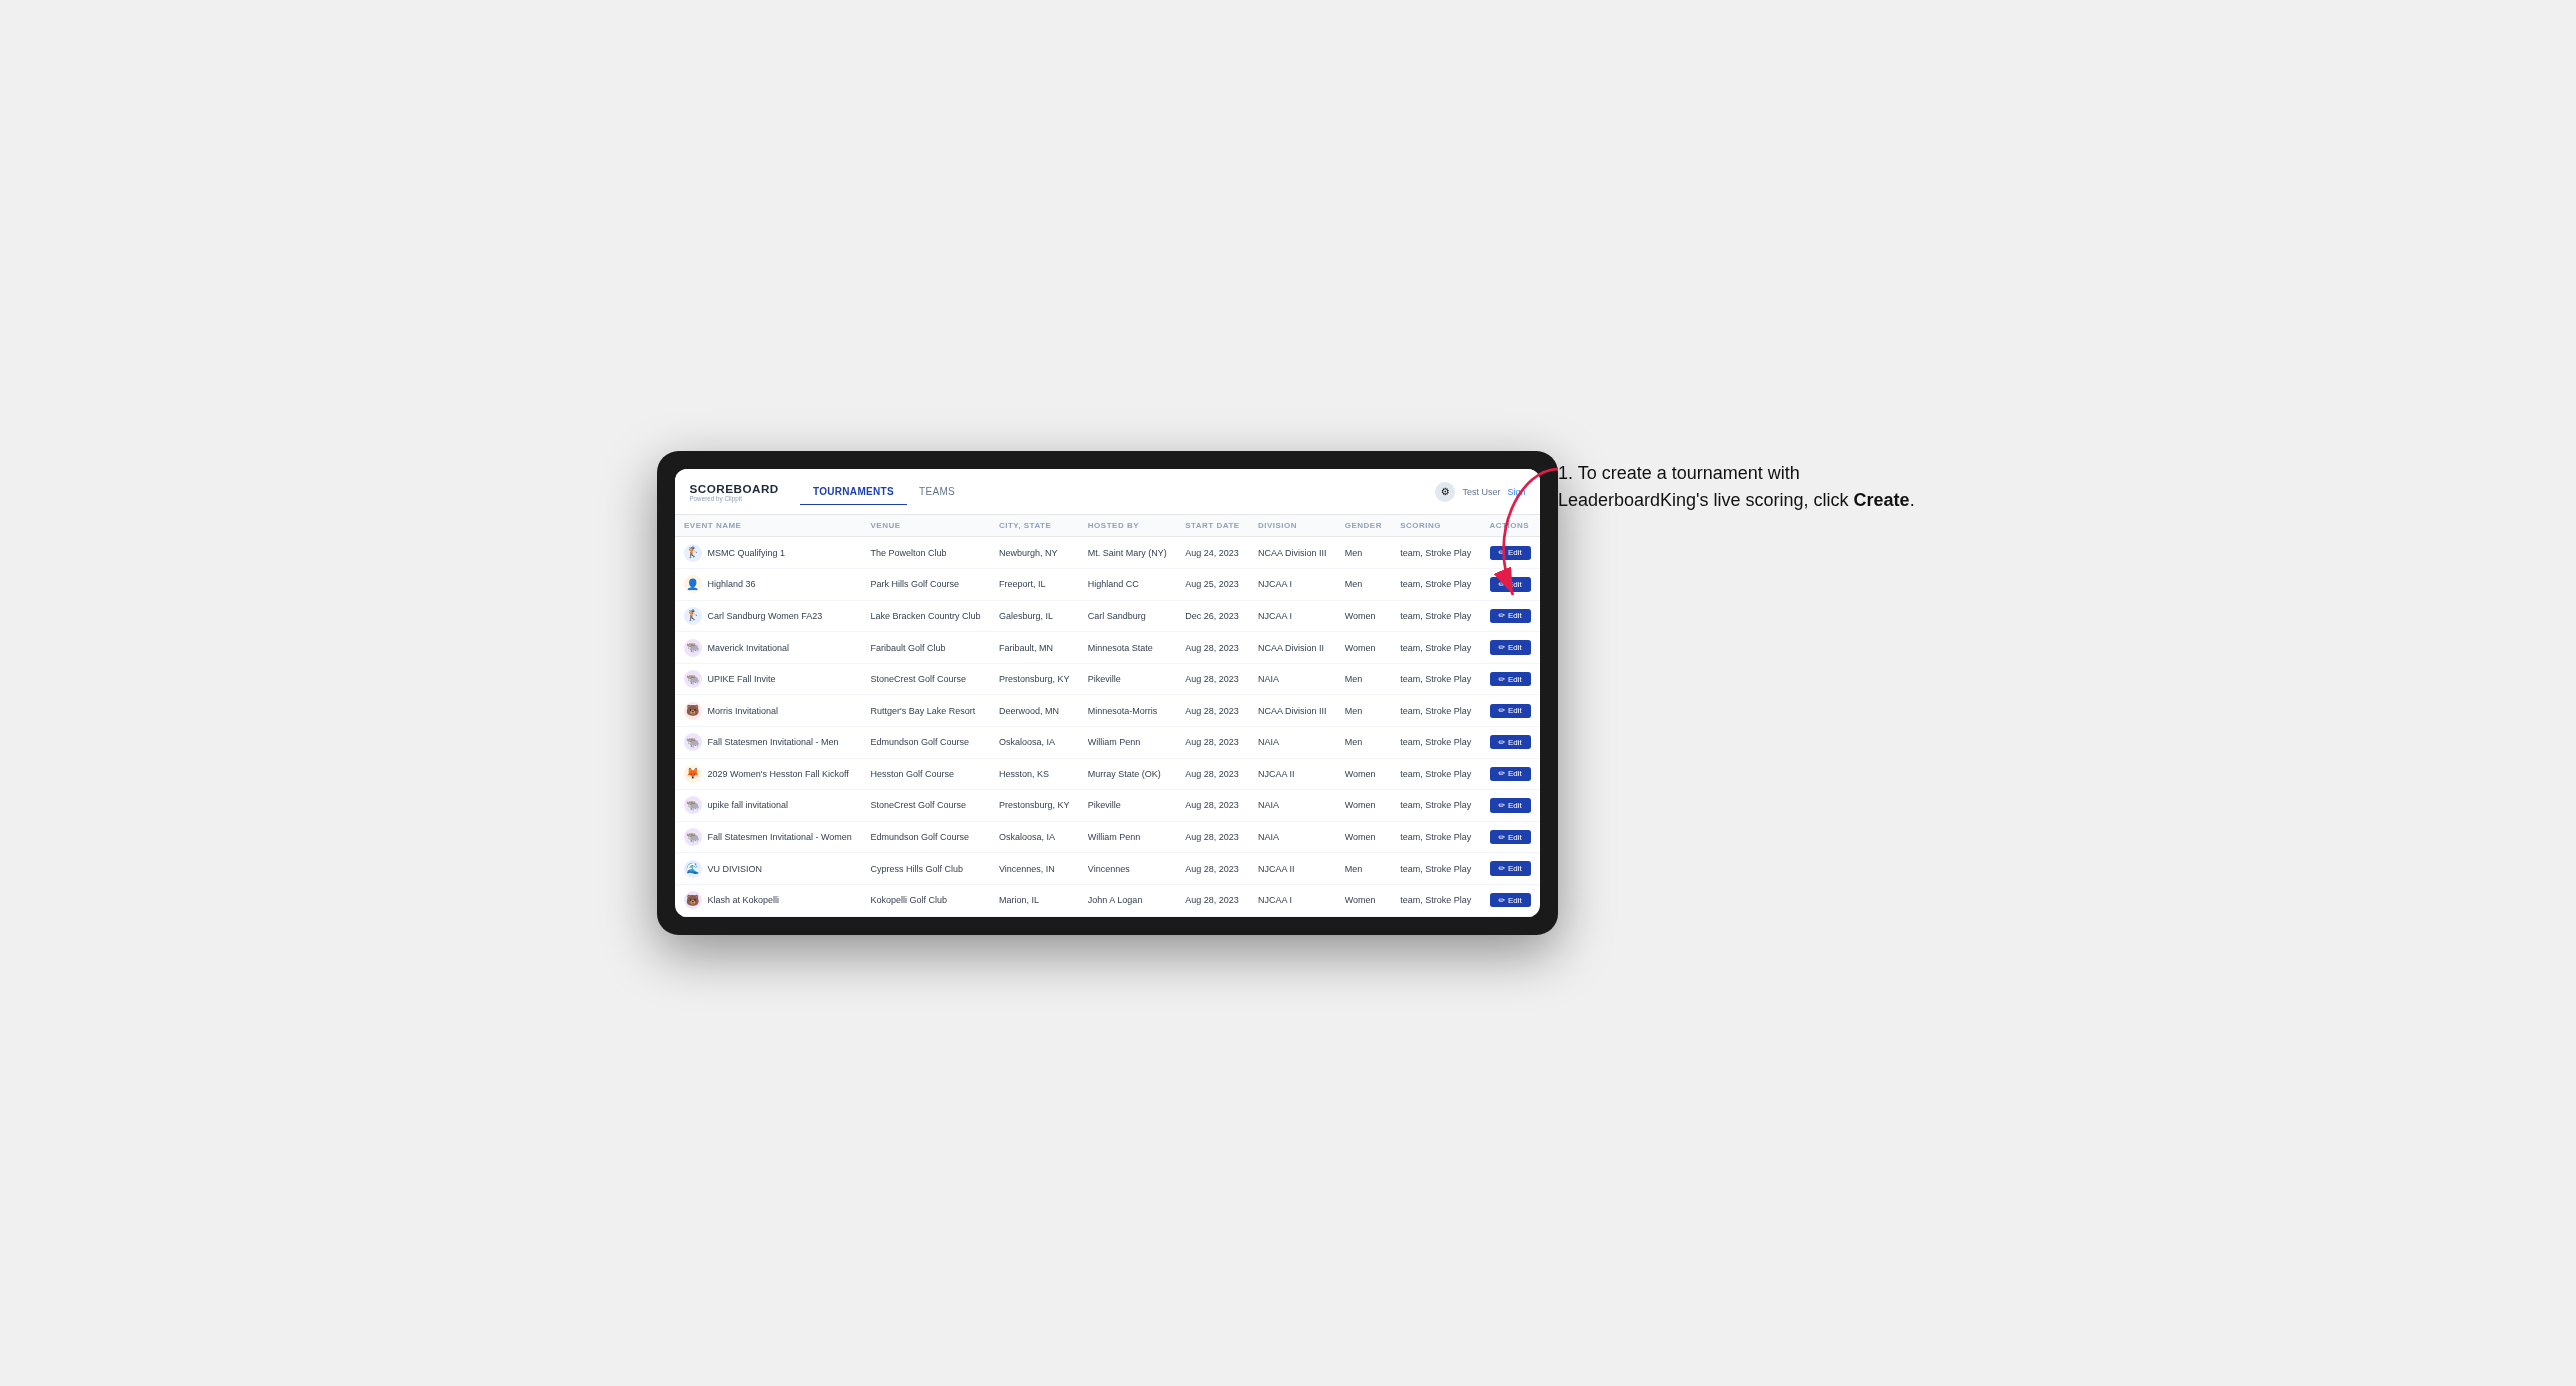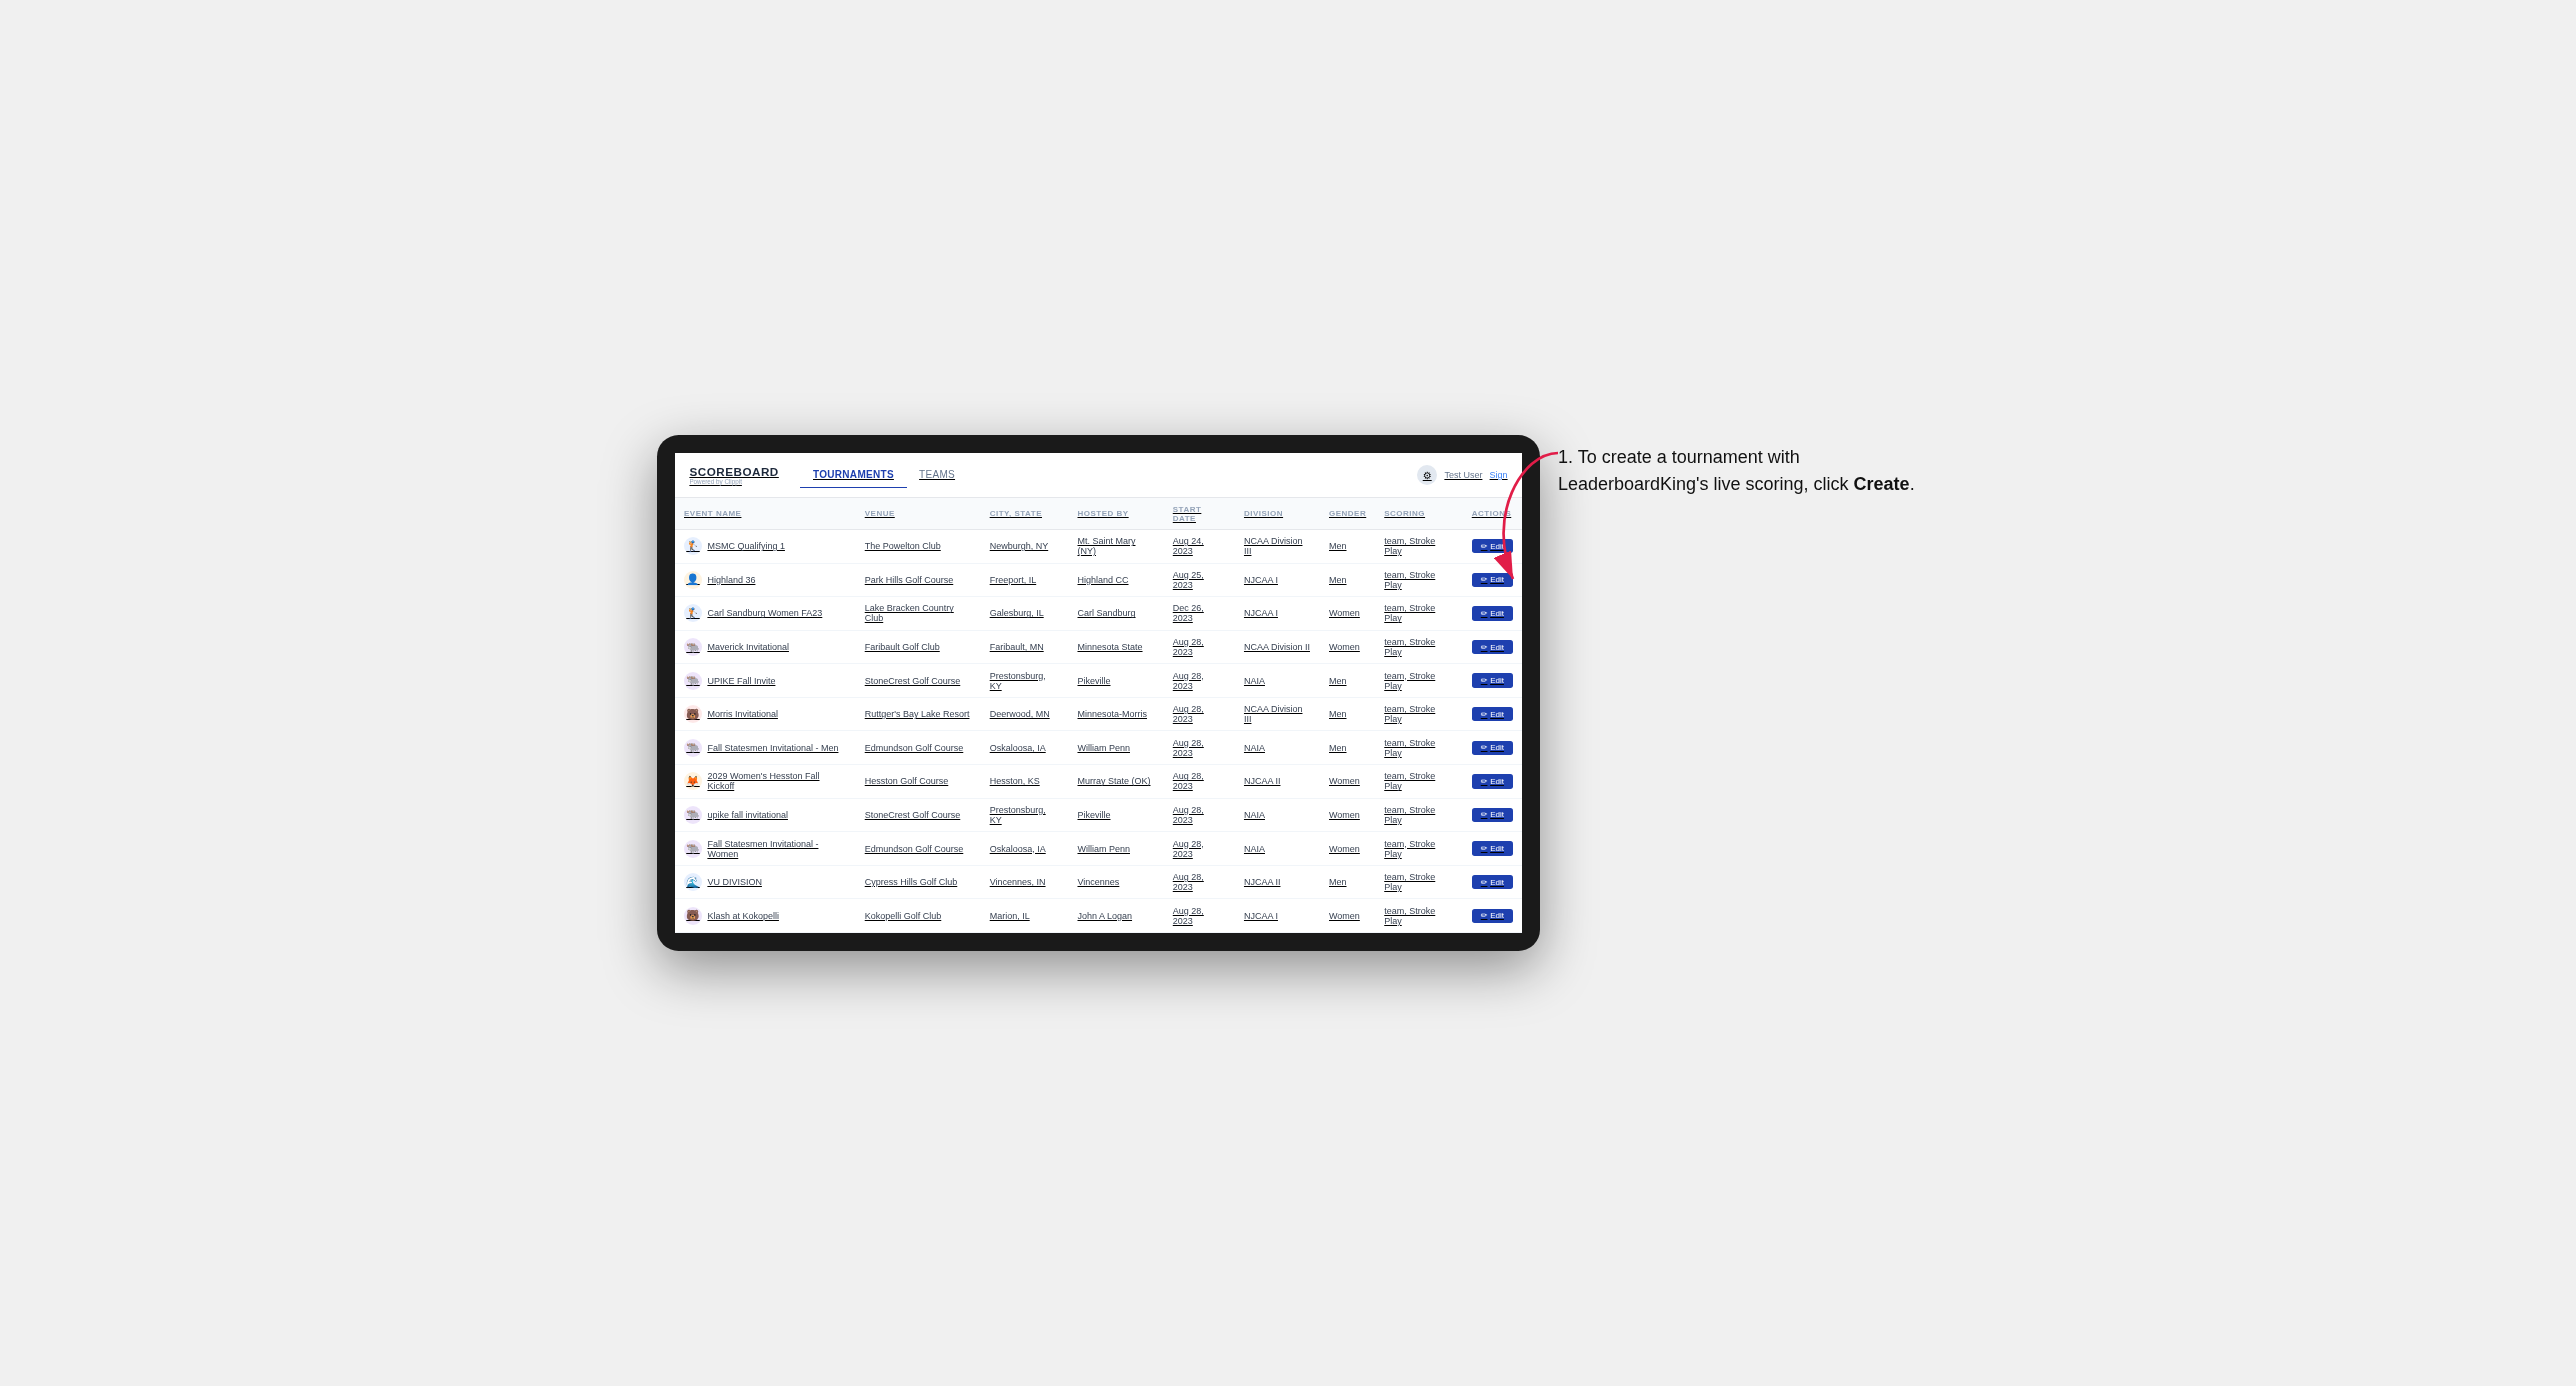--- a/index.html
+++ b/index.html
@@ -28,23 +28,22 @@
       border-radius: 21.6px;
       padding: 18px;
       box-shadow: 0 18px 54px rgba(0,0,0,0.4);
       flex: 1;
       min-width: 0;
       position: relative;
     }
 
     .tablet-screen {
       background: #fff;
-      border-radius: 0;
+      border-radius: 12px;
       overflow: hidden;
-      text-decoration: underline;
     }
 
     
     .app-header {
       display: flex;
       align-items: center;
       padding: 9px 14.4px;
       background: #fff;
       border-bottom: 0.9px solid #e5e7eb;
       gap: 21.6px;
@@ -244,21 +243,20 @@
       cursor: pointer;
       display: flex;
       align-items: center;
       gap: 2.7px;
       white-space: nowrap;
     }
 
     
     .annotation-wrapper {
       position: relative;
-      margin-left: 18px;
       flex-shrink: 0;
       width: 361px;
     }
 
     .annotation-text {
       font-size: 18px;
       line-height: 1.5;
       color: #111;
       padding-top: 9px;
     }

